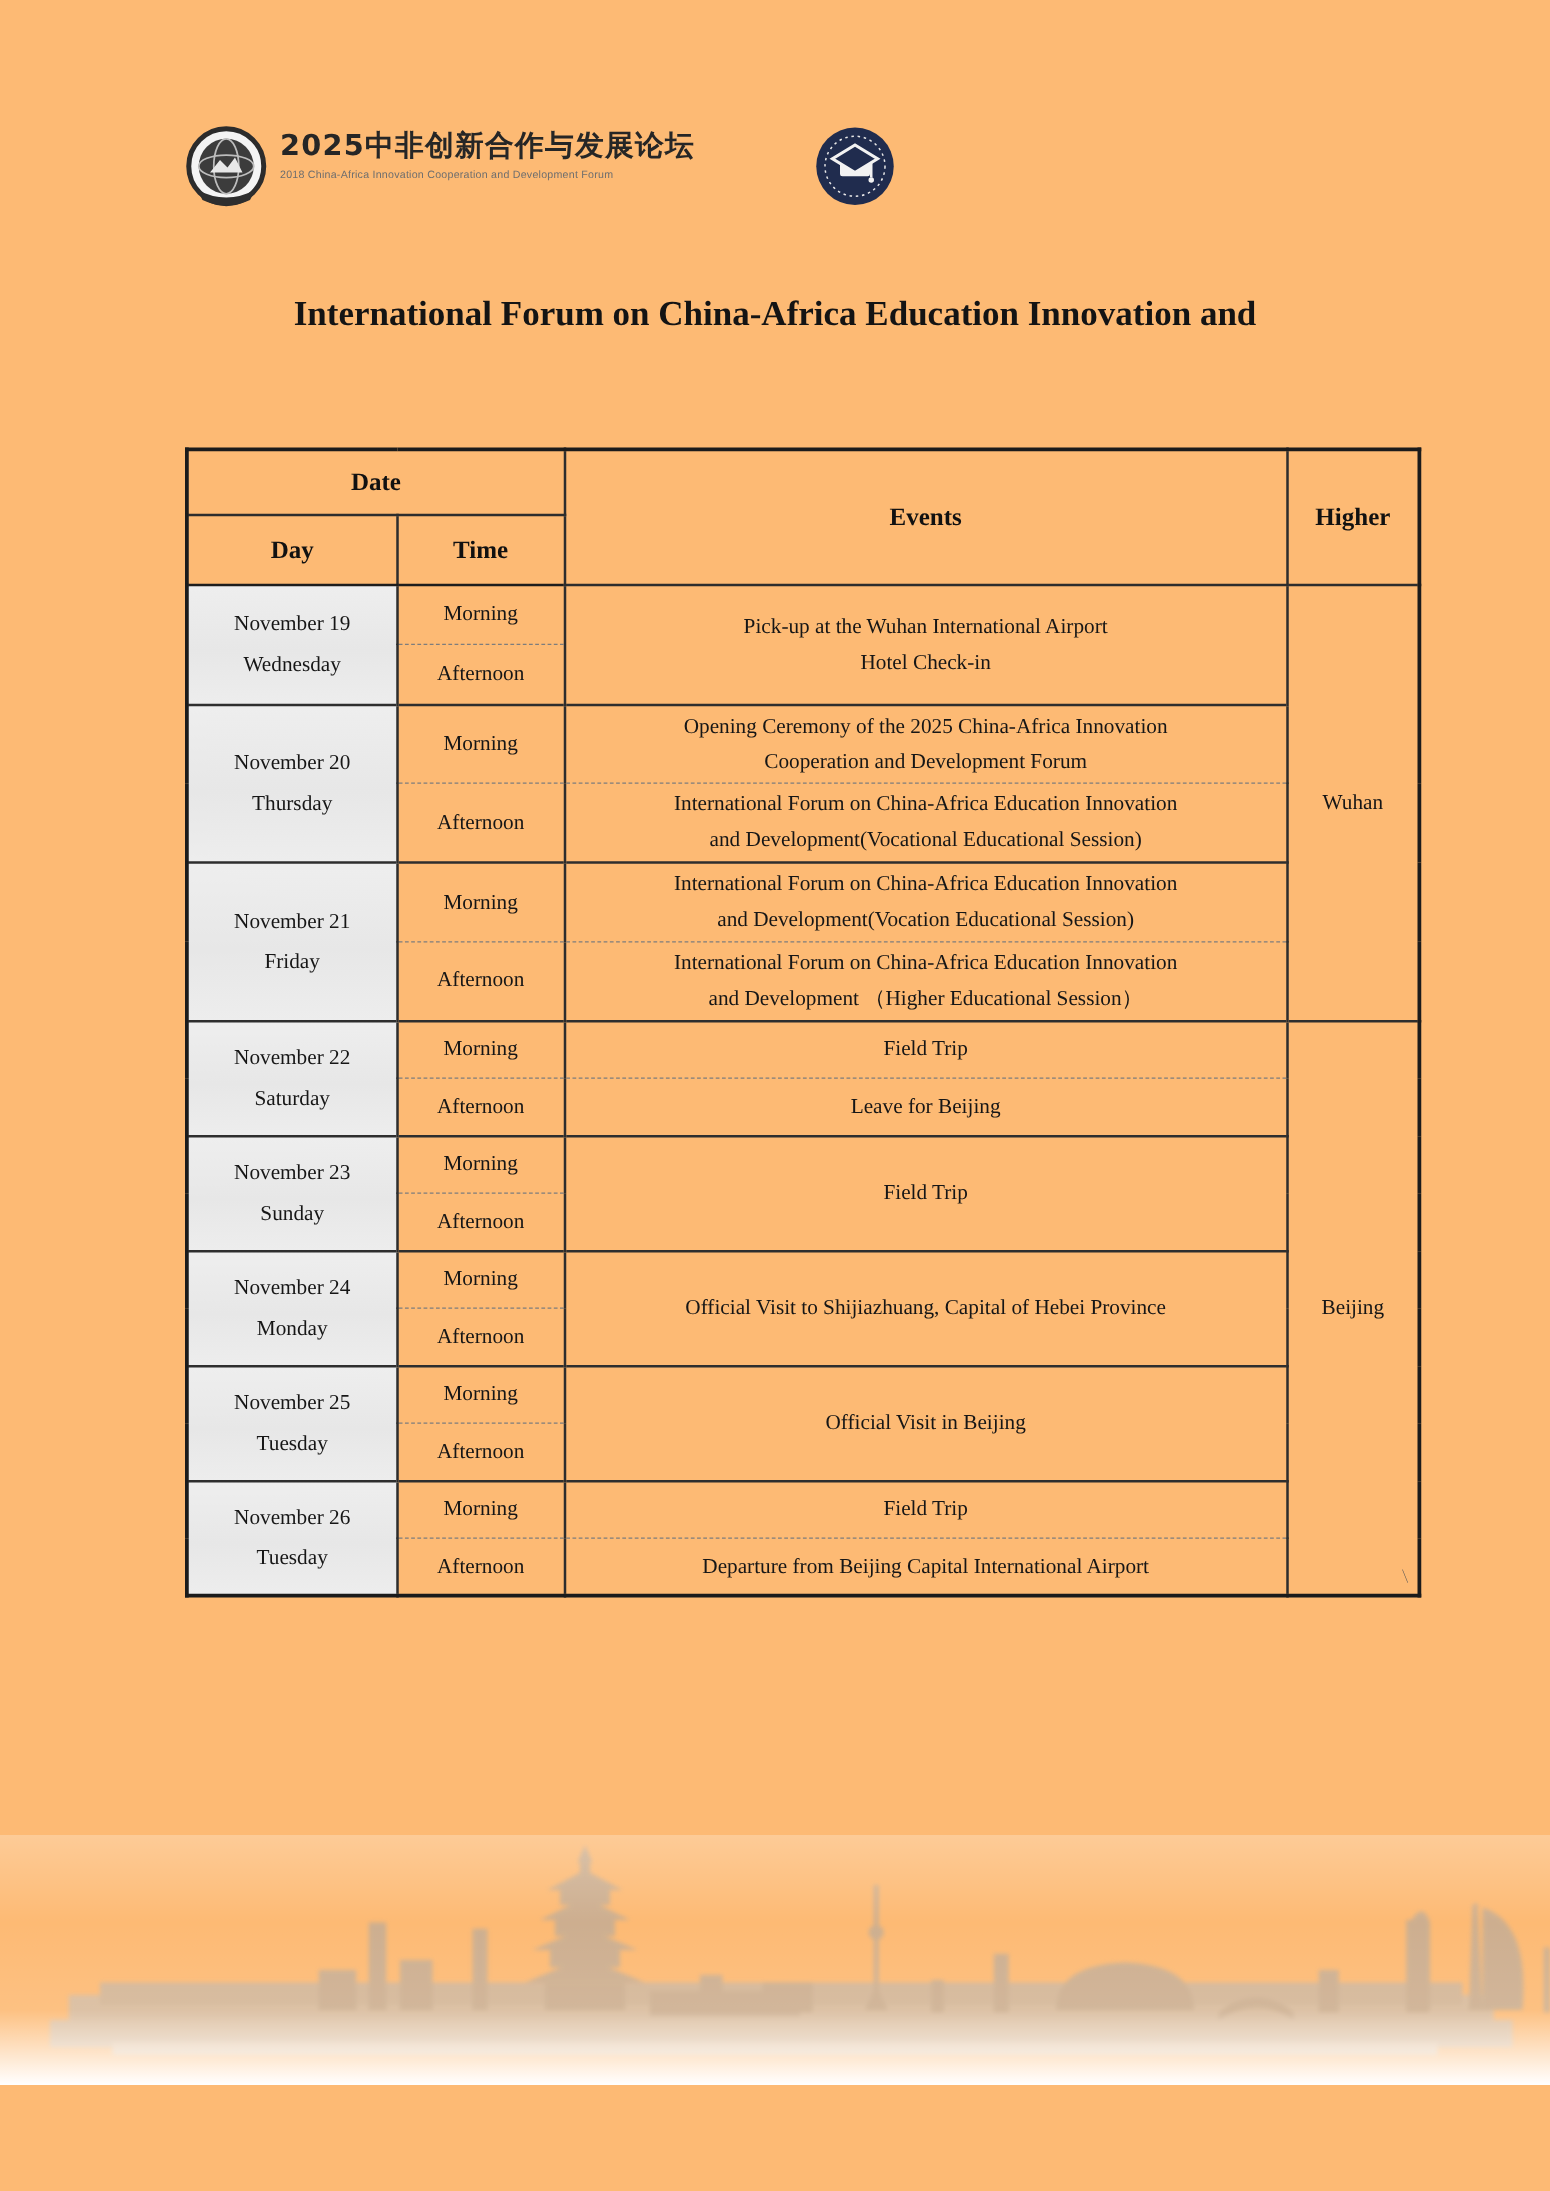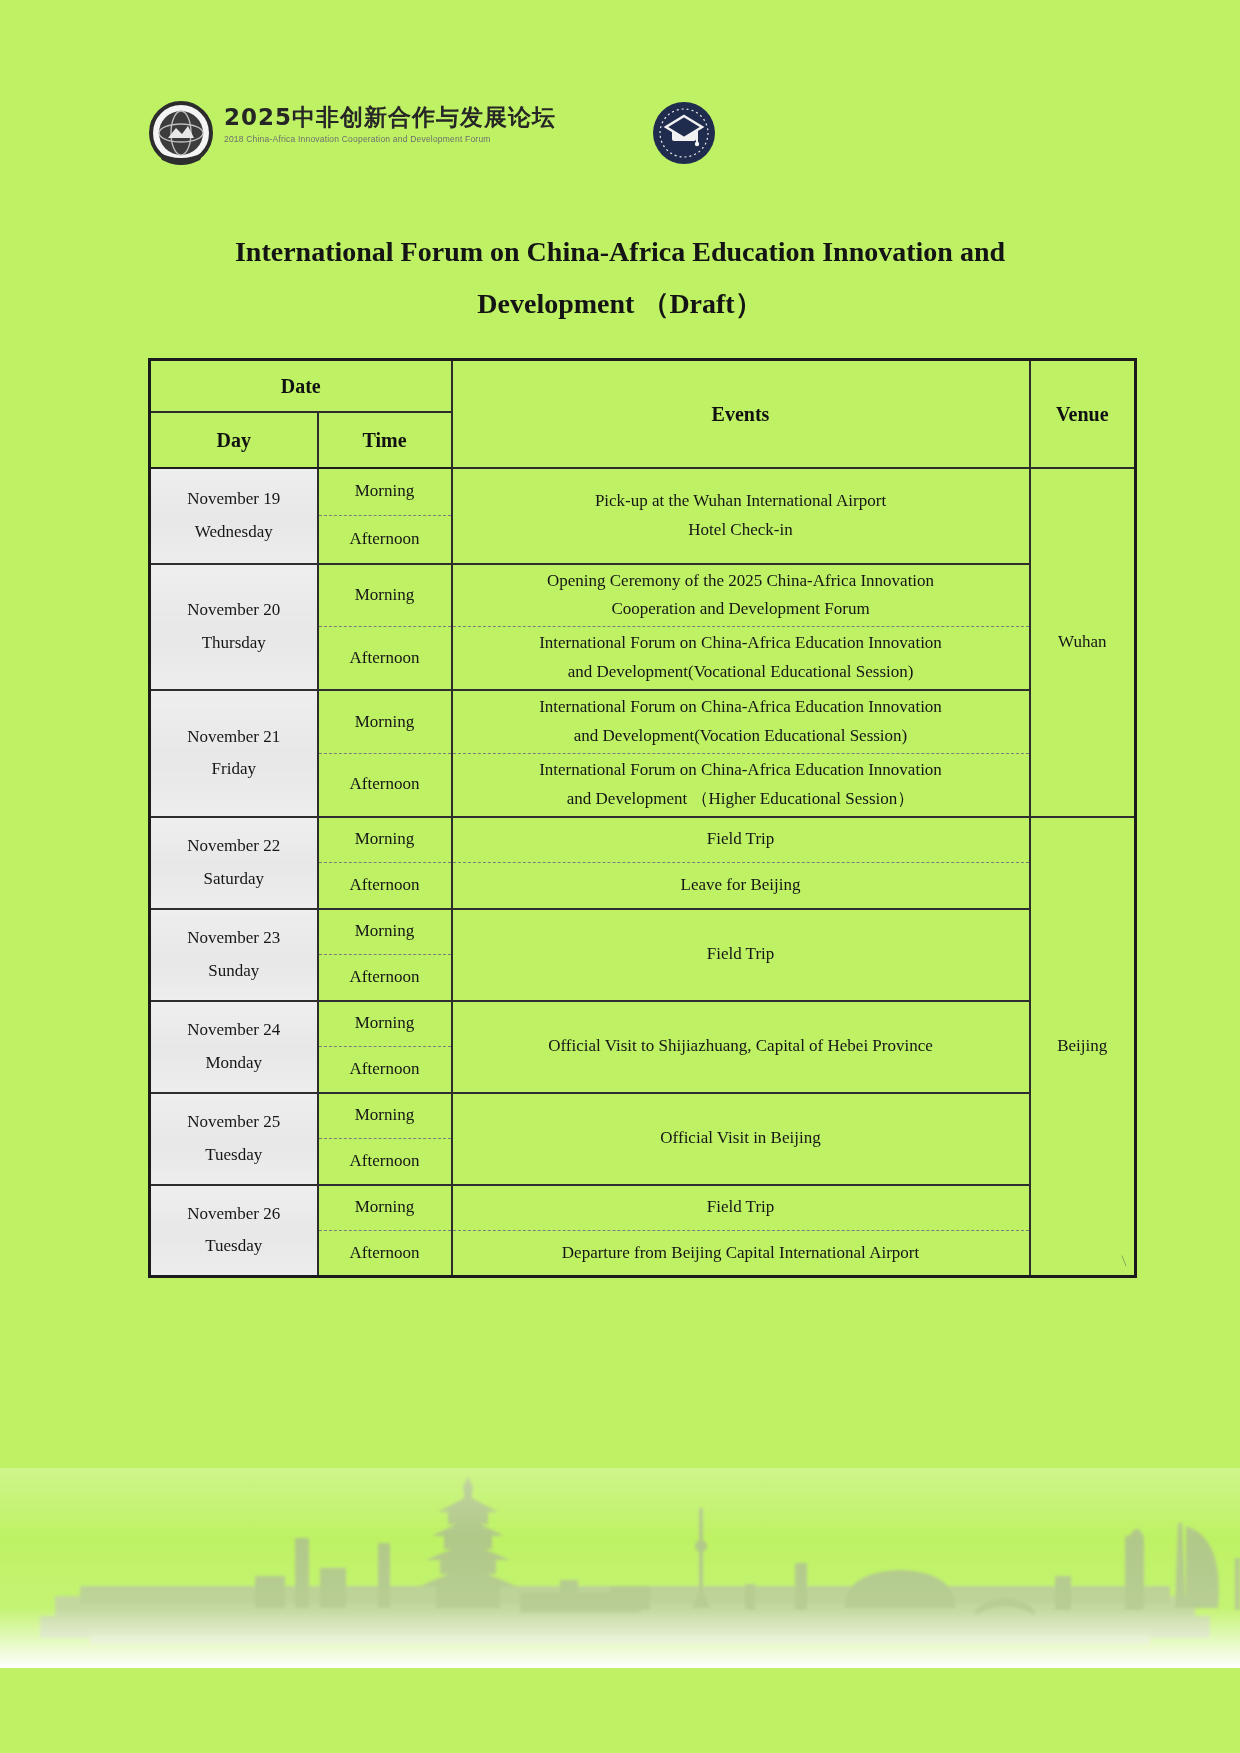--- a/index.html
+++ b/index.html
@@ -1,20 +1,20 @@
 <!DOCTYPE html>
 <html><head>
 <meta charset="utf-8">
 <style>
   html,body{margin:0;padding:0;background:#e8e8e8;}
   .page{
     position:relative;
     width:1240px;height:1753px;
     margin:0 auto;
-    background:#bef264;
+    background:#fdba74;
     font-family:"Liberation Serif", serif;
     color:#1d1d1d;
     overflow:hidden;
   }
 
   
   .logo-band{position:absolute;top:96px;left:0;width:1240px;height:80px;}
   .logo-left{position:absolute;left:148px;top:4px;display:flex;align-items:flex-start;}
   .logo-right{position:absolute;left:650px;top:2px;display:flex;align-items:flex-start;}
   .emblem{flex:0 0 auto;}
@@ -108,37 +108,36 @@
           <path d="M34 18 L52 29 L34 40 L16 29 Z" fill="#202c4e" stroke="#f2f2f2" stroke-width="2.5"></path>
           <line x1="47" y1="32" x2="47" y2="44" stroke="#f2f2f2" stroke-width="2"></line>
           <circle cx="47" cy="46" r="2.2" fill="#f2f2f2"></circle>
         </svg>
       </div>
     </div>
   </div>
 
   <div class="doc-title">
     <div class="t1">International Forum on China-Africa Education Innovation and</div>
-    <div class="t2">Development （Draft）</div>
   </div>
 
   <div class="tbl-wrap">
     <table class="sched">
       <colgroup>
           <col class="c-day">
           <col class="c-time">
           <col class="c-events">
           <col class="c-venue">
         </colgroup>
 
       <tbody>
           <tr class="hdr1">
         <td class="hd" colspan="2">Date</td>
         <td class="hd" rowspan="2">Events</td>
-        <td class="hd" rowspan="2">Venue</td>
+        <td class="hd" rowspan="2">Higher</td>
       </tr>
       <tr class="hdr2">
         <td class="hd">Day</td>
         <td class="hd">Time</td>
       </tr>
 
       <tr class="grp h48">
         <td class="day" rowspan="2">November 19
 Wednesday</td>
         <td class="time">Morning</td>

